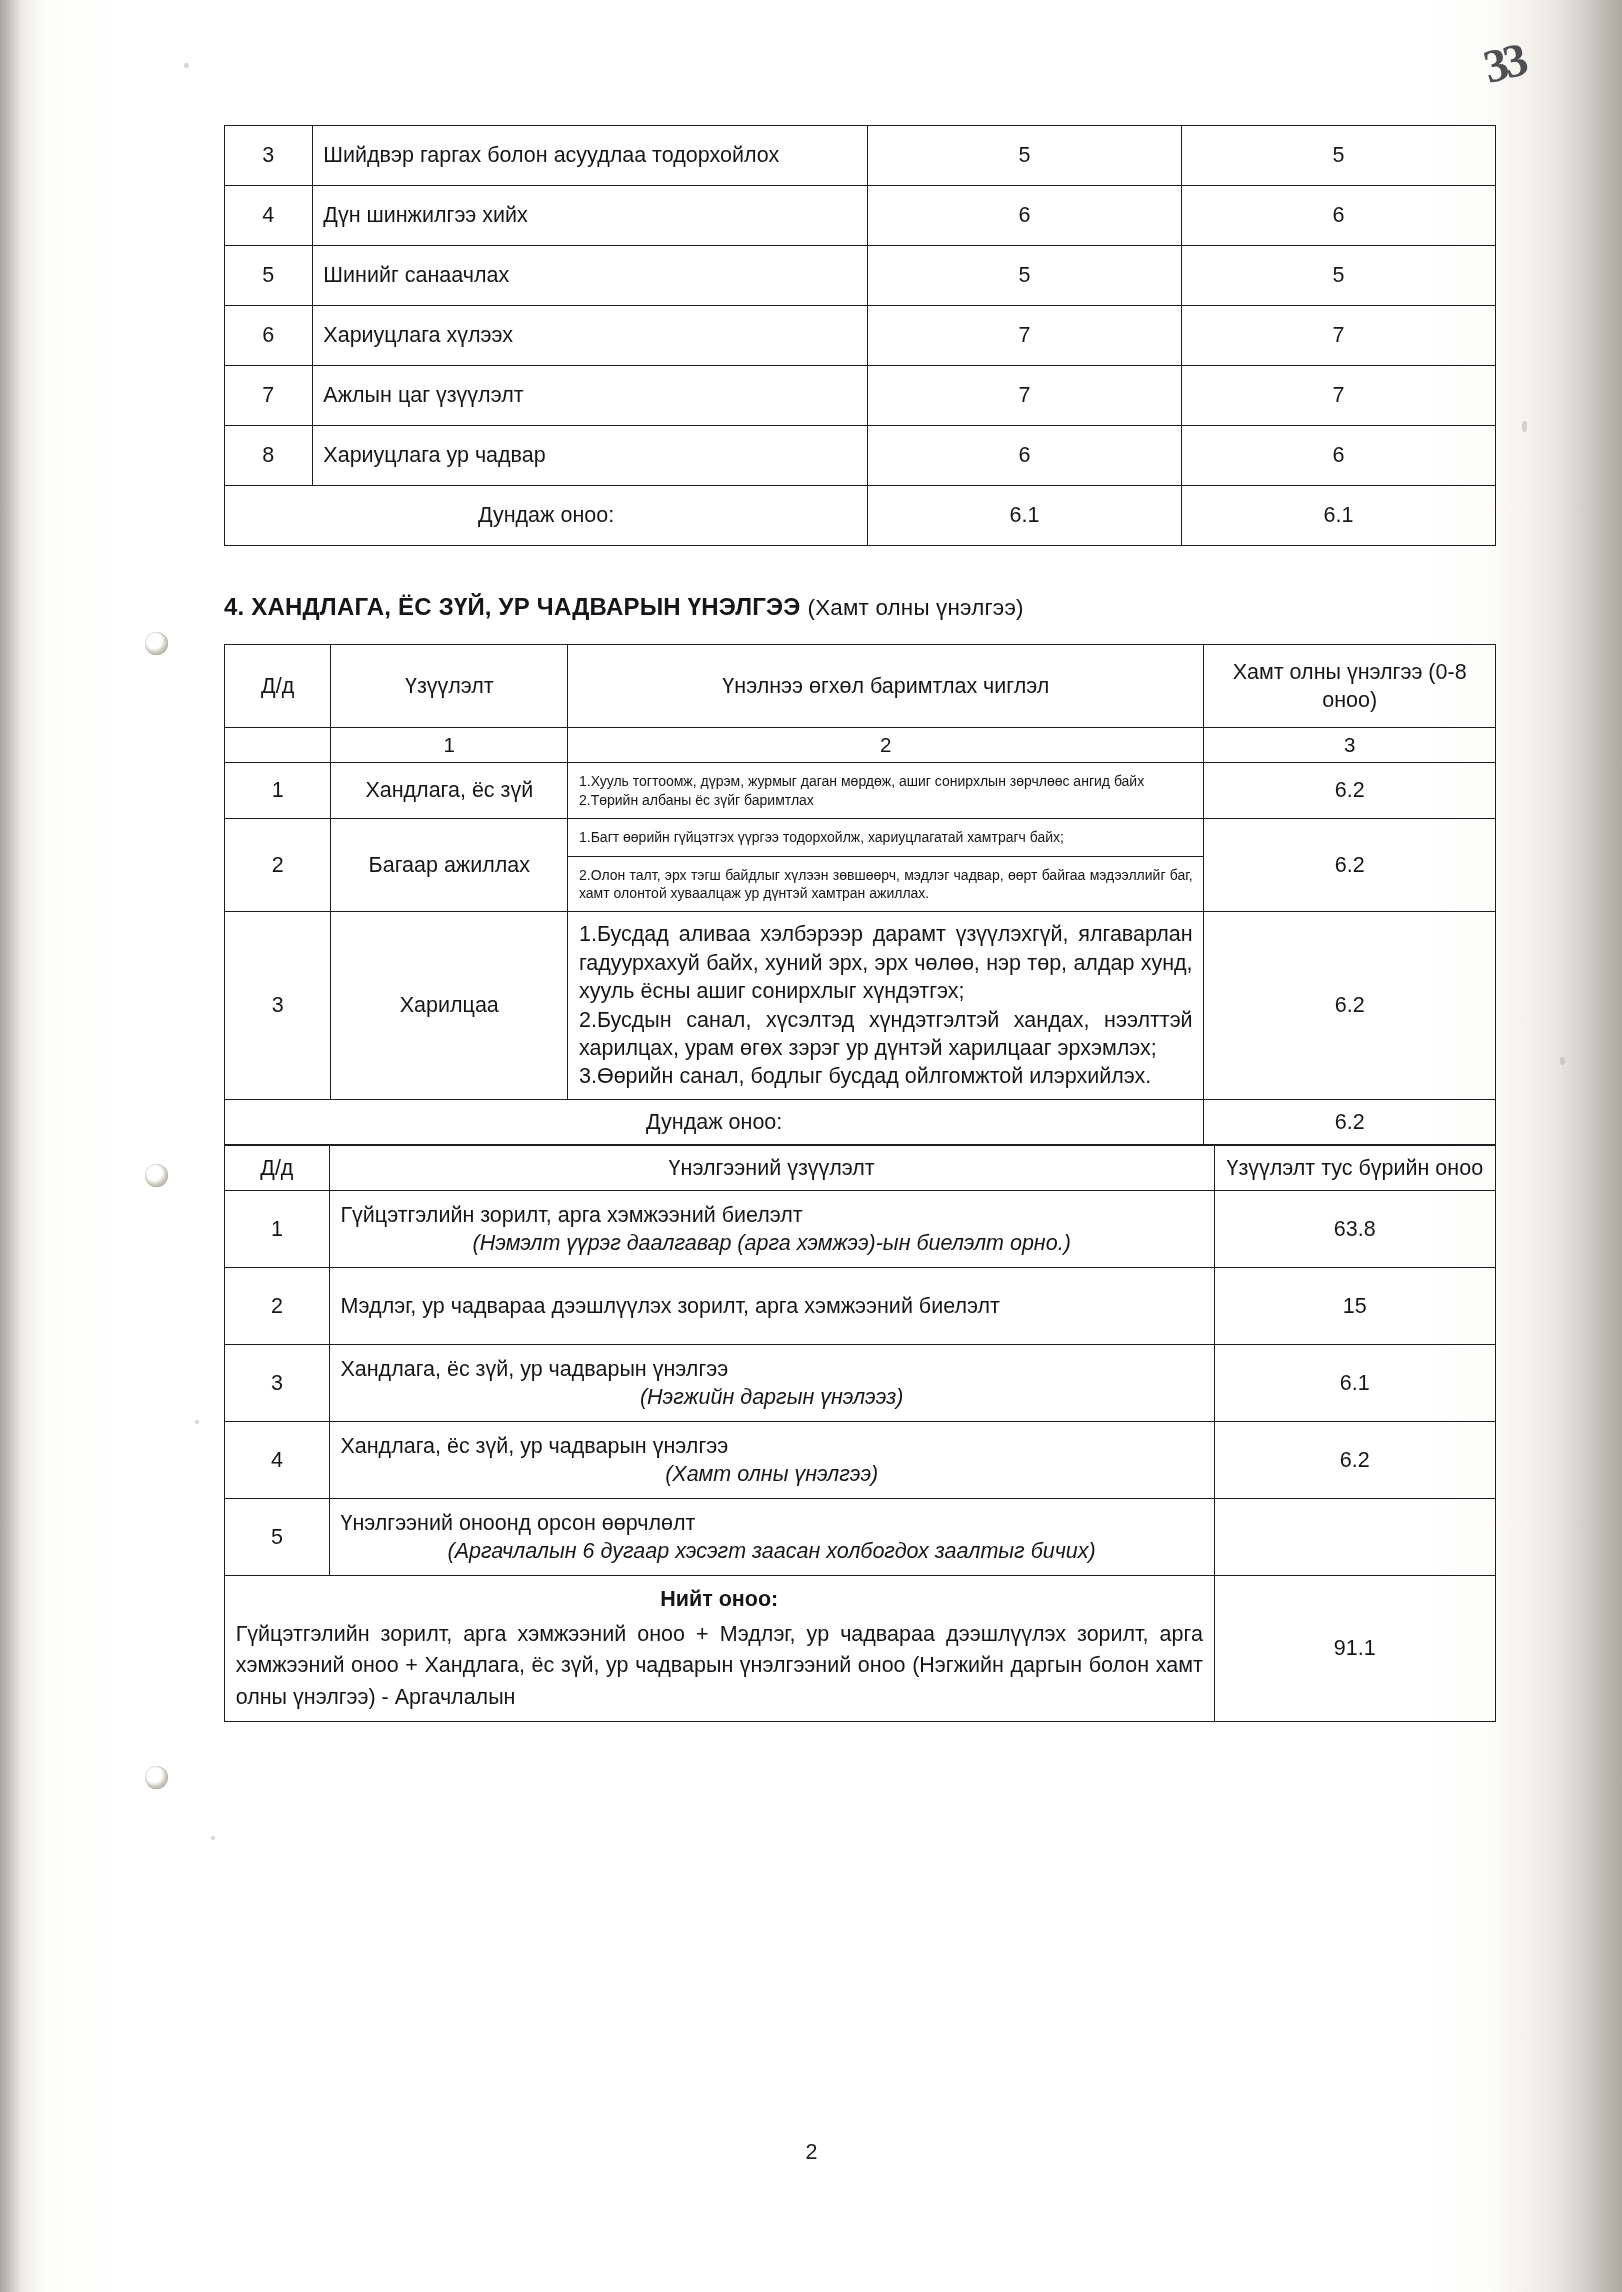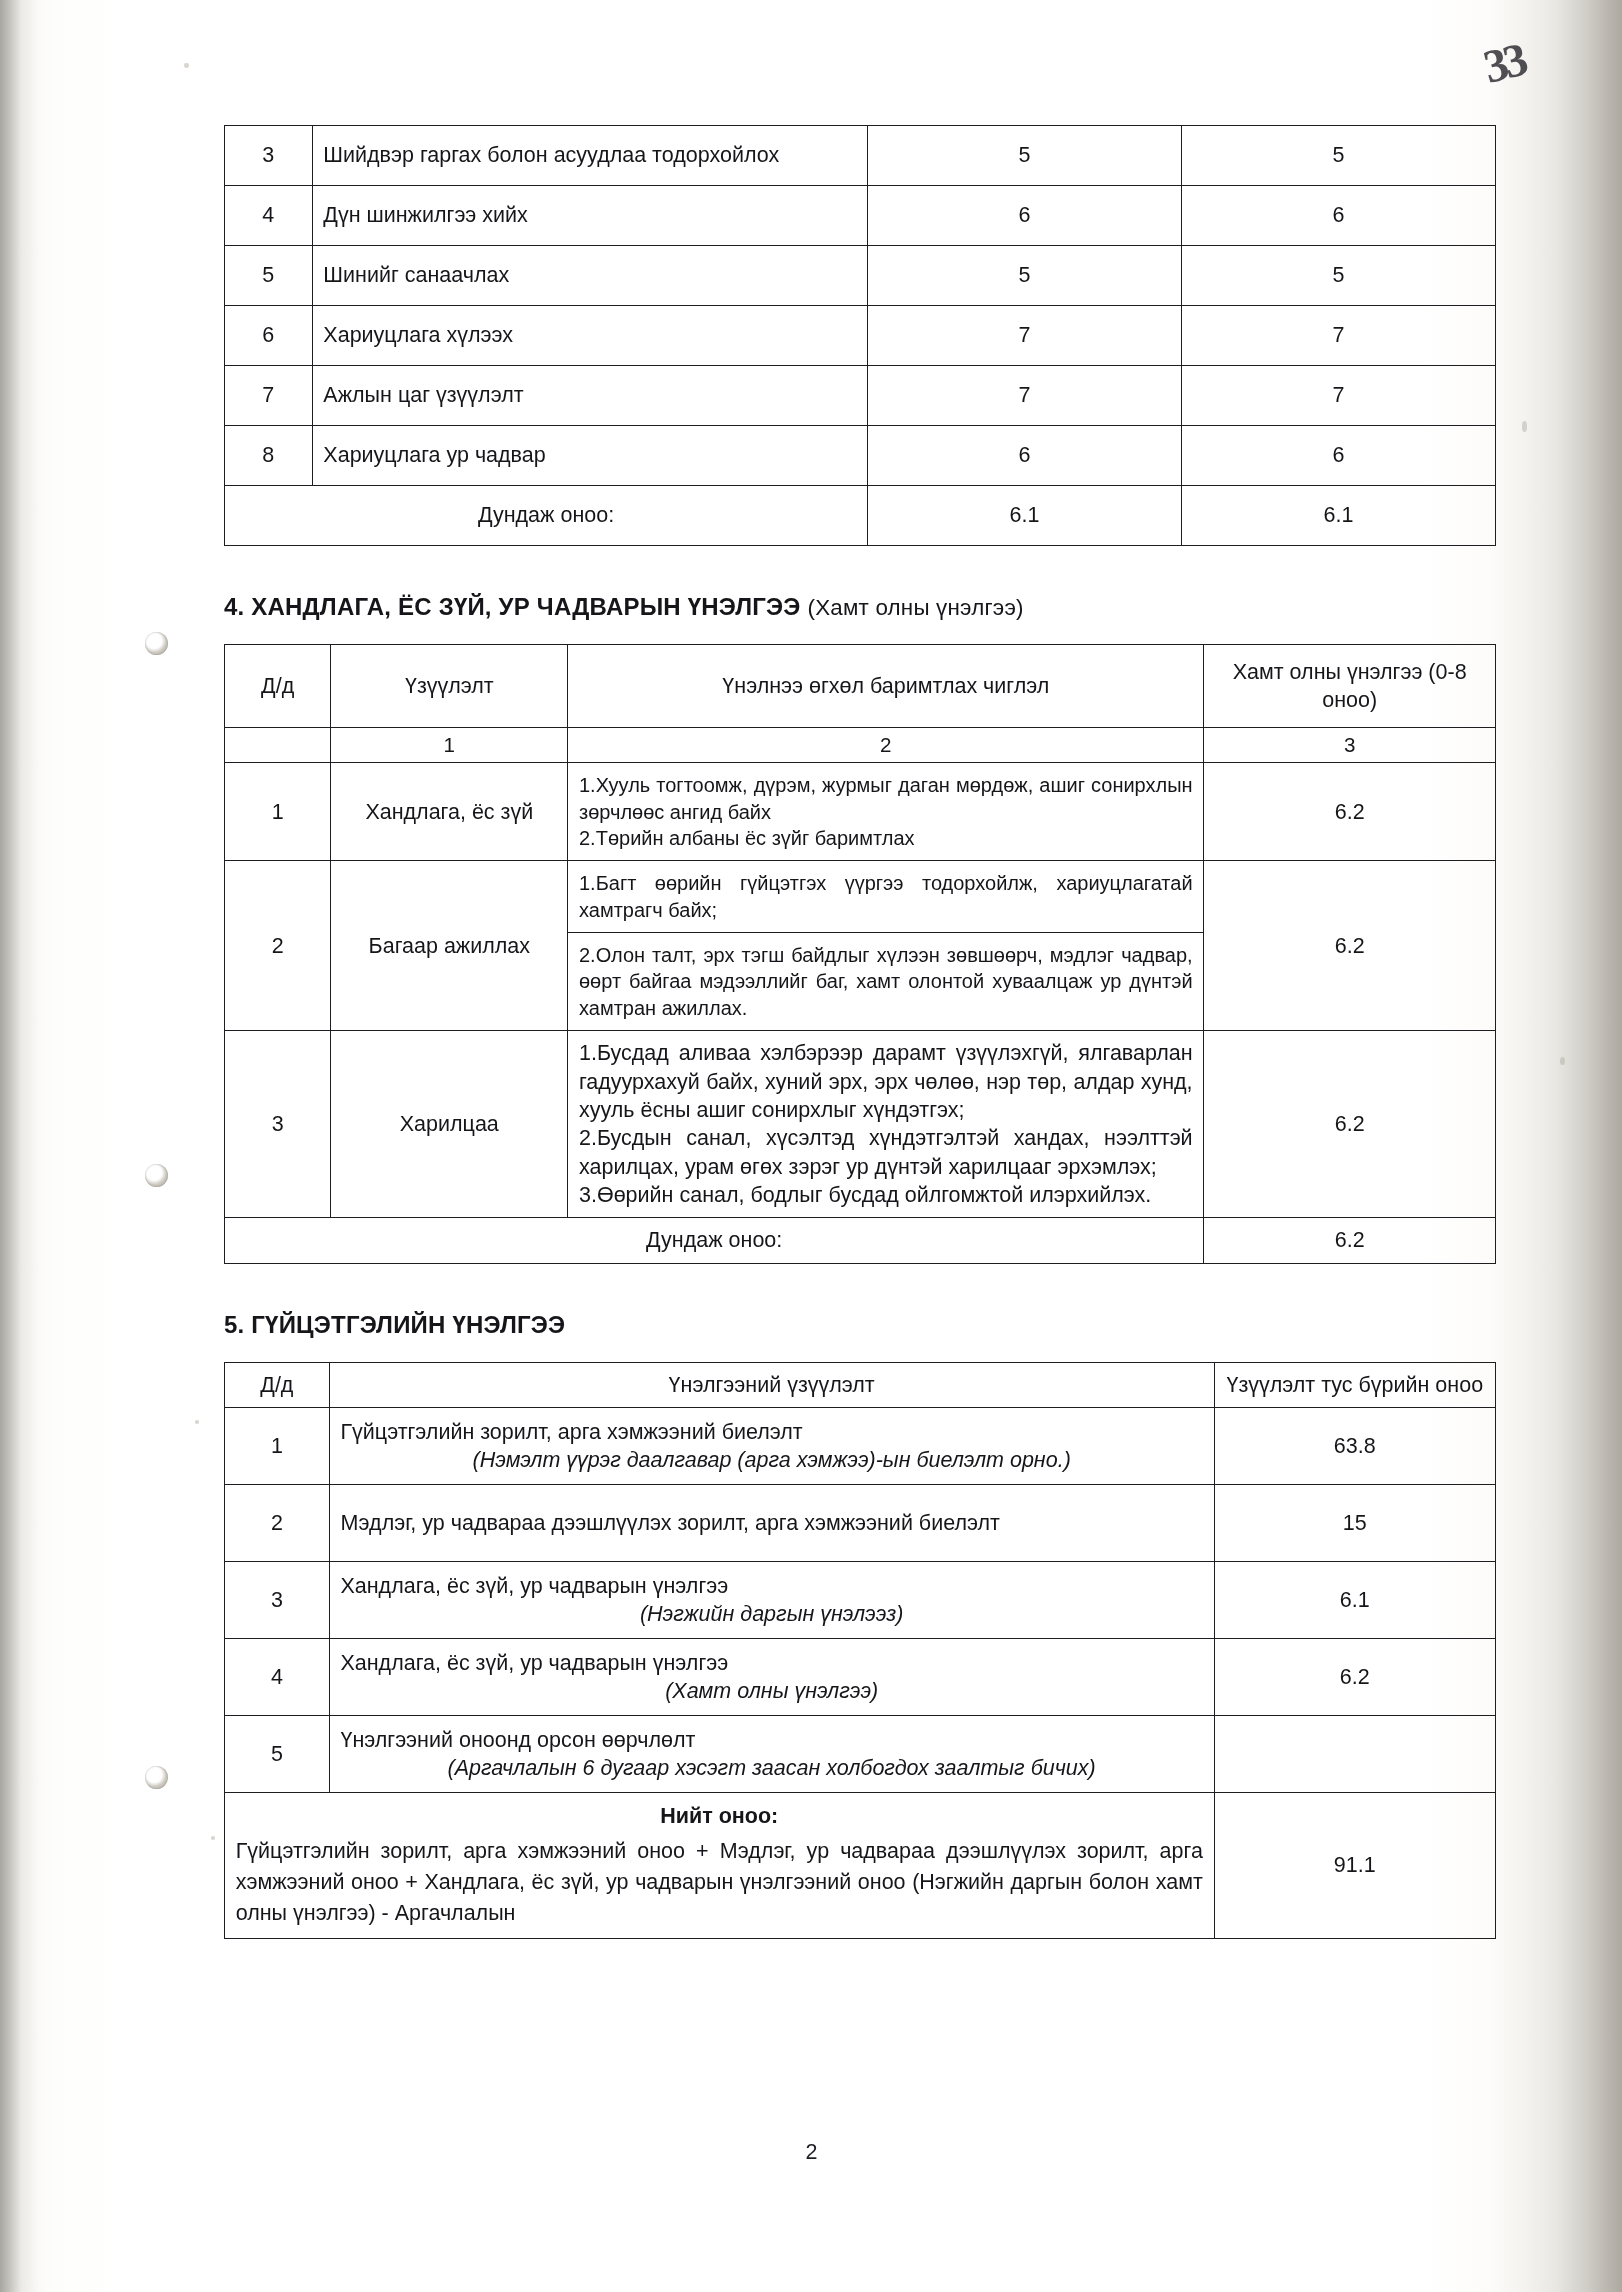--- a/index.html
+++ b/index.html
@@ -109,21 +109,21 @@
   .t2 .col-dd { width: 86px; }
   .t2 .col-uz { width: 215px; }
   .t2 .col-ch { width: 609px; }
   .t2 .col-sc { width: 269px; }
   .t2 .hdr td { text-align: center; vertical-align: middle; padding: 12.5px 9px; }
   .t2 .numrow td { text-align: center; padding: 3.6px; font-size: 20.6px; }
   .t2 .inner {
     border: 0;
     border-collapse: collapse;
     width: 100%;
-    font-size: 20px;
+    font-size: 14px;
   }
   .t2 .inner td {
     border: 0;
     border-bottom: 1.8px solid #1d1d22;
     padding: 9px 10.7px;
     text-align: justify;
   }
   .t2 .inner tr:last-child td { border-bottom: 0; }
   .nopad { padding: 0 !important; }
   .just { text-align: justify; }
@@ -278,23 +278,20 @@
         <td class="c">6.2</td>
       </tr>
 
       <tr>
         <td class="c b" colspan="3">Дундаж оноо:</td>
         <td class="c">6.2</td>
       </tr>
     </tbody>
   </table>
 
-  <div class="sec-head">
-    <span>5. ГҮЙЦЭТГЭЛИЙН ҮНЭЛГЭЭ</span>
-  </div>
 
   <table class="tbl t3">
     <tbody>
       <tr>
         <td class="col-dd c">Д/д</td>
         <td class="col-desc c">Үнэлгээний үзүүлэлт</td>
         <td class="col-sc c">Үзүүлэлт тус бүрийн оноо</td>
       </tr>
 
       <tr class="tall">

